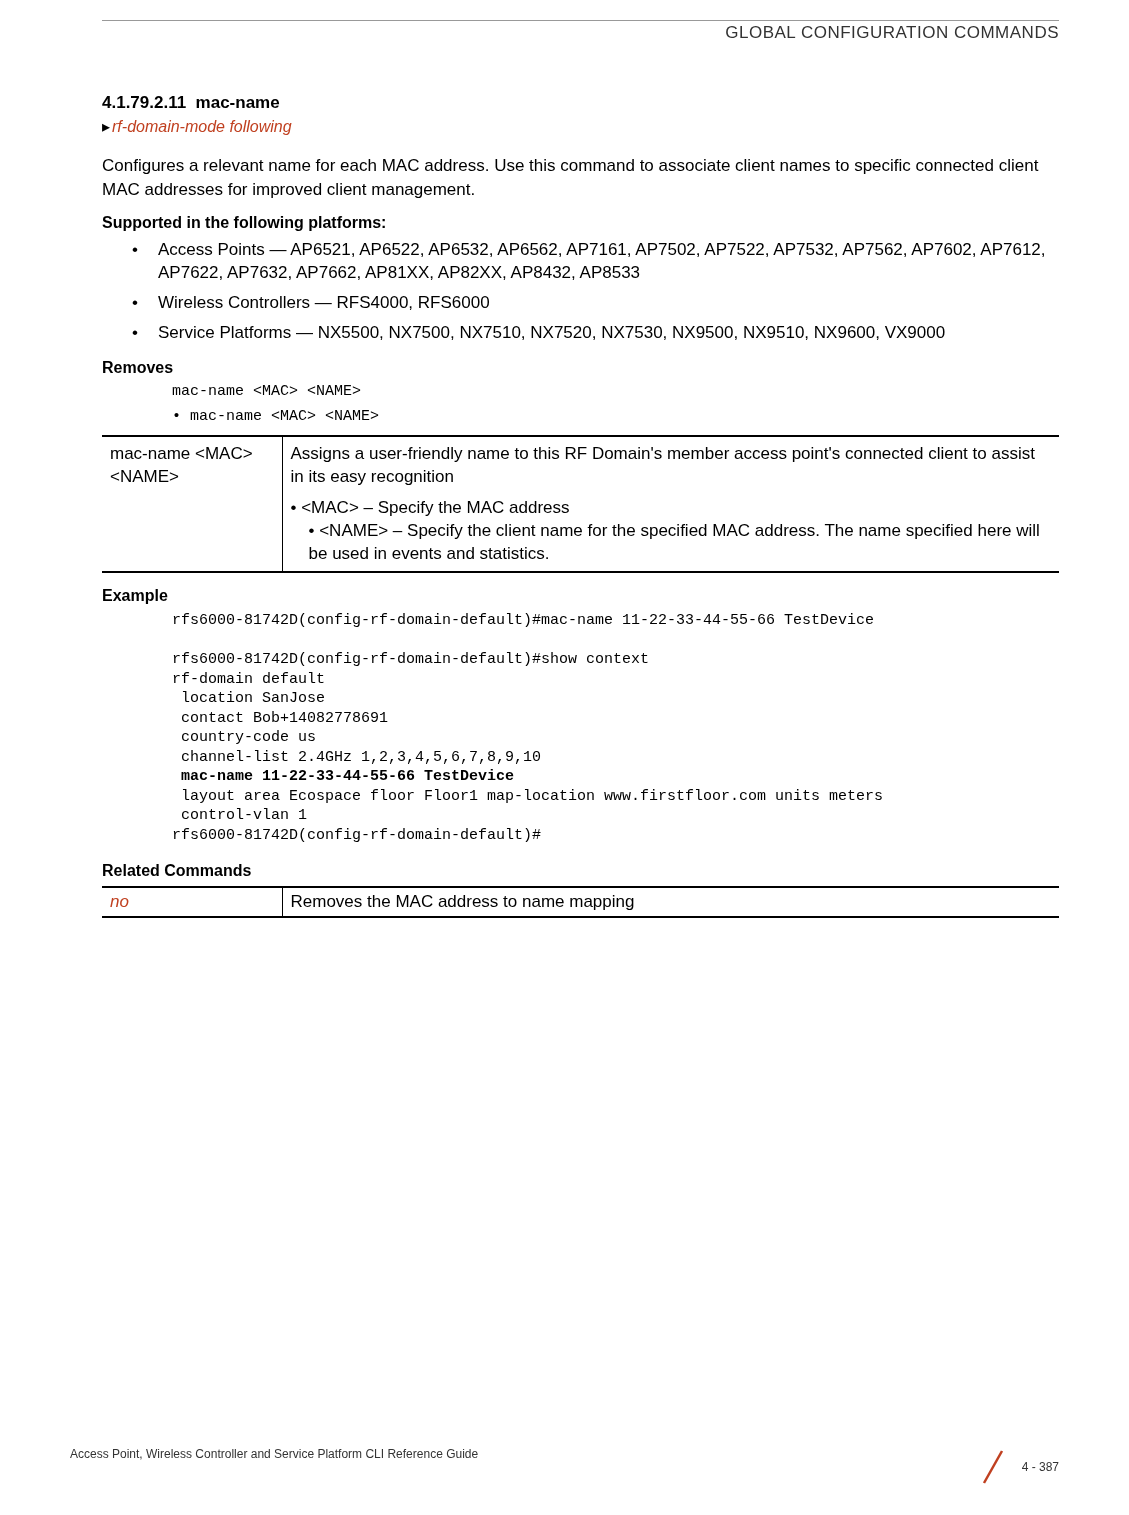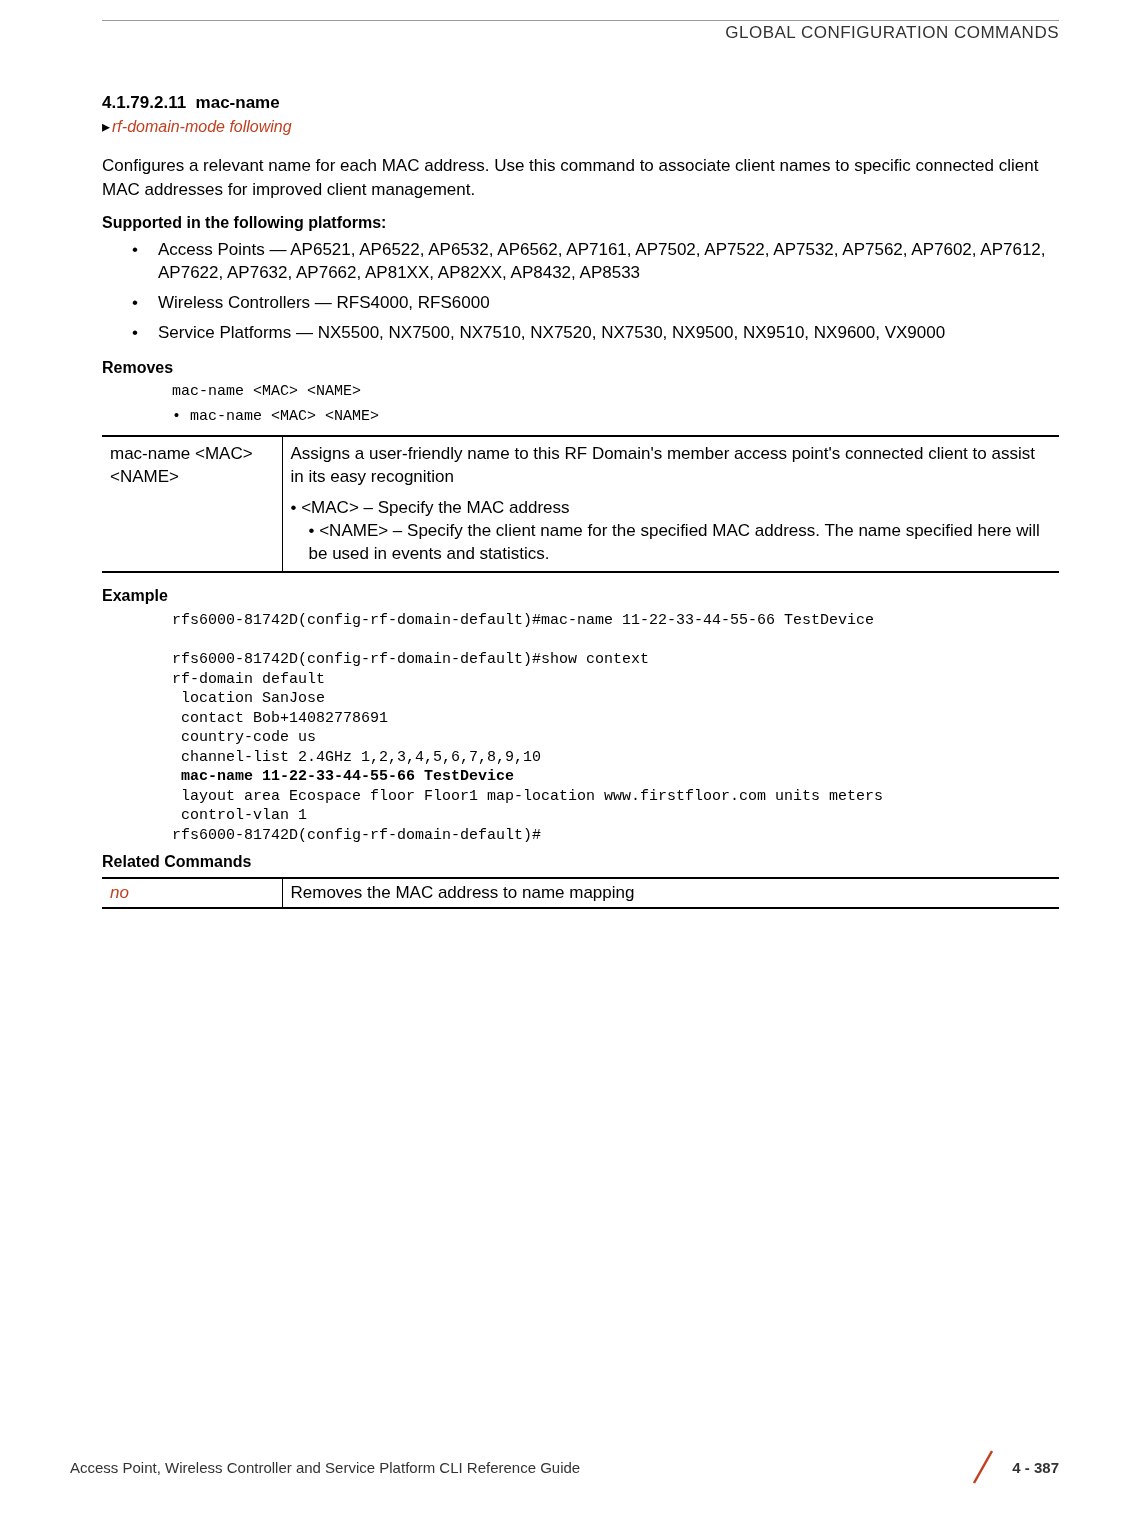--- a/index.html
+++ b/index.html
@@ -112,21 +112,21 @@
     }
     .inner-bullet-sub {
       padding-left: 18px;
     }
     pre.example {
       font-family: "Courier New", monospace;
       font-size: 15px;
       margin-left: 70px;
       line-height: 1.3;
       white-space: pre;
-      margin-bottom: 8px;
+      margin-bottom: 17px;
     }
     pre.example .bold { font-weight: bold; }
     table.related-table {
       width: 100%;
       border-collapse: collapse;
       border-top: 2px solid #000;
       border-bottom: 2px solid #000;
     }
     table.related-table td {
       border-right: 1px solid #000;
@@ -142,30 +142,28 @@
     table.related-table td:last-child {
       border-right: none;
     }
     .footer {
       position: absolute;
       bottom: 28px;
       left: 70px;
       right: 70px;
       display: flex;
       justify-content: space-between;
-      align-items: center;
-      font-size: 15px;
+      font-size: 12px;
       color: #333;
       gap: 32px;
     }
     .footer .pagenum {
       display: flex;
       align-items: center;
       gap: 14px;
-      font-weight: bold;
     }
     .footer .slash {
       width: 30px;
       height: 40px;
     }
   </style>
 </head>
 <body>
 
 <div class="page">

